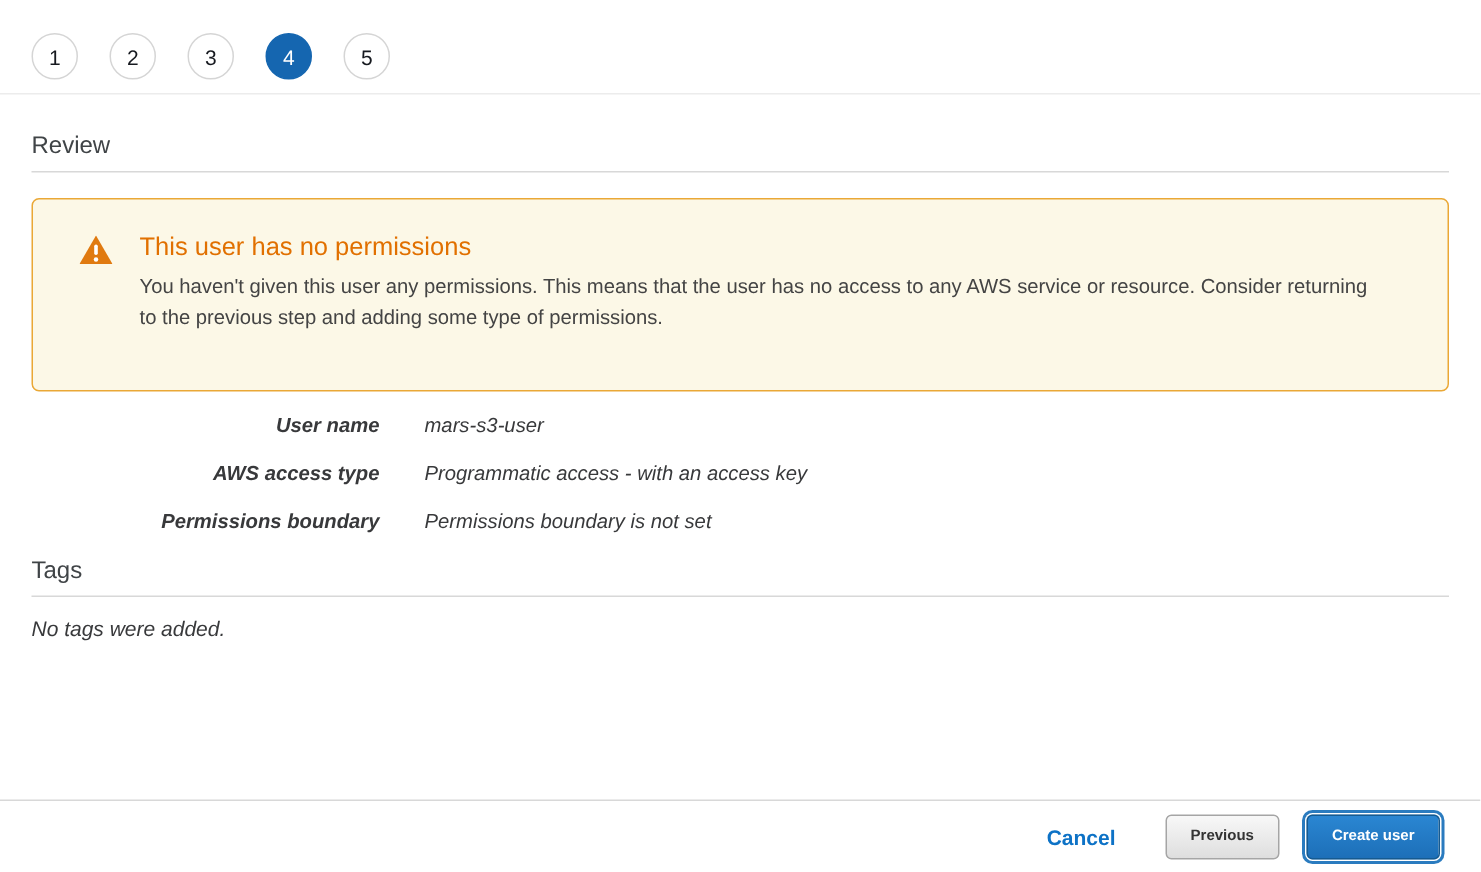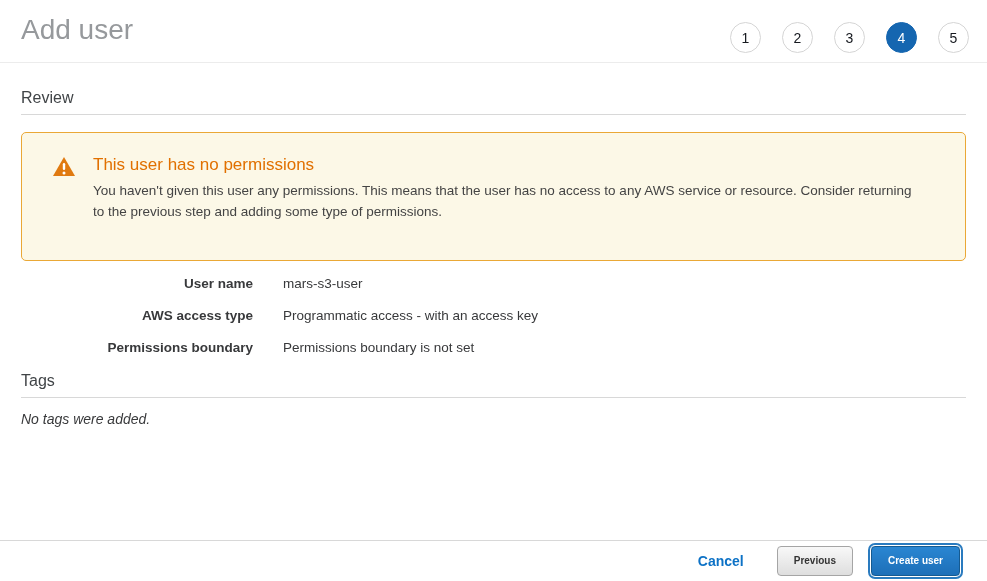--- a/index.html
+++ b/index.html
@@ -81,21 +81,21 @@
   }
   .warning-body {
     font-size: 13.5px;
     line-height: 21px;
     color: #444;
     max-width: 862px;
   }
 
   
   .details-heading { margin-top: 27px; }
-  .details-rows { margin-top: 15px; }
+  .details-rows { margin-top: 15px; font-style: italic; }
   .detail-row {
     display: flex;
     align-items: baseline;
     margin-bottom: 17px;
   }
   .detail-label {
     width: 232px;
     text-align: right;
     font-size: 13.5px;
     font-weight: bold;
@@ -113,21 +113,21 @@
     margin-top: 13px;
     font-size: 14px;
     font-style: italic;
     color: #38393b;
   }
 
   
   .footer {
     position: absolute;
     left: 0; right: 0; bottom: 0;
-    height: 41px;
+    height: 48px;
     border-top: 1px solid #d8d8d8;
     display: flex;
     align-items: center;
     justify-content: flex-end;
     padding-right: 25px;
     gap: 18px;
     background: #fff;
   }
   .cancel-link {
     font-size: 14px;
@@ -156,21 +156,20 @@
     border: 1px solid #155a91;
     color: #fff;
     box-shadow: 0 0 0 1px #fff, 0 0 0 3px #2a7bbf;
     margin-right: 2px;
   }
 </style>
 </head>
 <body>
 
 <div class="header">
-  <h1 class="page-title">Add user</h1>
   <div class="steps">
     <div class="step-circle">1</div>
     <div class="step-circle">2</div>
     <div class="step-circle">3</div>
     <div class="step-circle active">4</div>
     <div class="step-circle">5</div>
   </div>
 </div>
 
 <div class="content">

